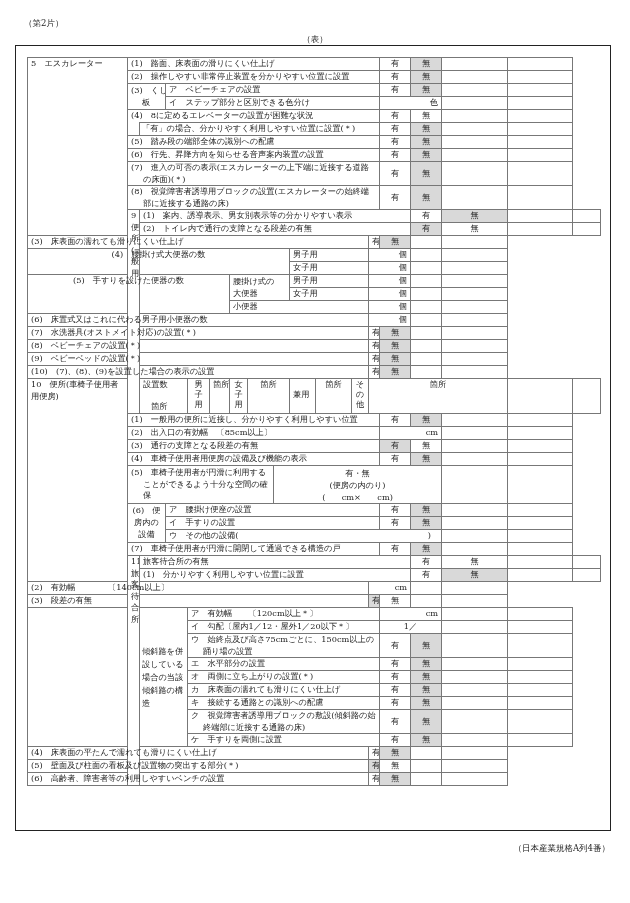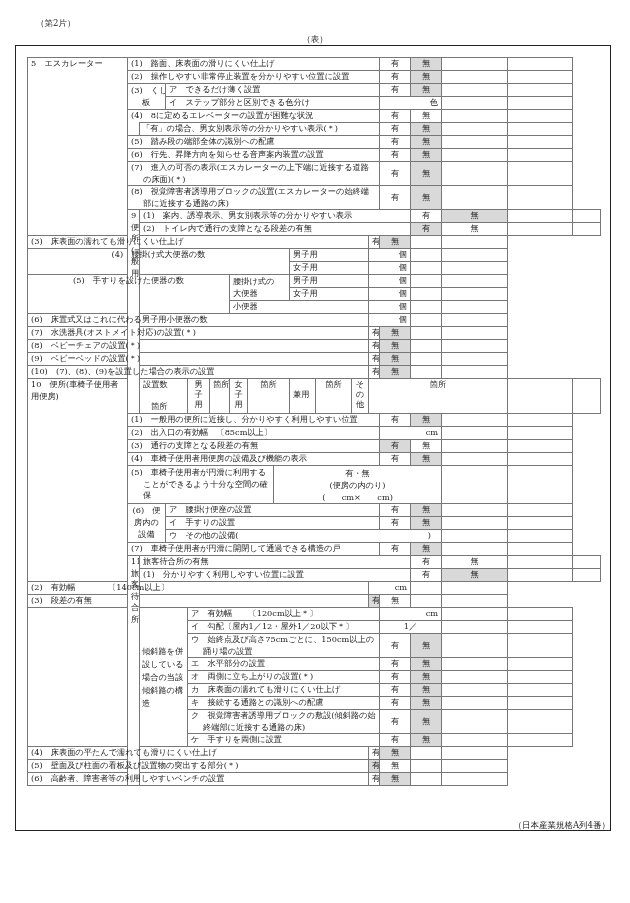--- a/index.html
+++ b/index.html
@@ -1,20 +1,20 @@
 <!DOCTYPE html>
 <html><head>
 <meta charset="utf-8">
 <style>
   html,body{margin:0;padding:0;background:#ffffff;}
   body{width:630px;height:903px;position:relative;font-family:"DejaVu Serif","Liberation Serif",serif;color:#222;font-size:8.2px;}
-  .sheet-label{position:absolute;left:36px;top:18px;font-size:8.5px;}
+  .sheet-label{position:absolute;left:24px;top:18px;font-size:8.5px;}
   .side-label{position:absolute;left:0;width:630px;top:34px;text-align:center;font-size:8.5px;}
   .frame{position:absolute;left:15px;top:45px;width:596px;height:786px;border:1.5px solid #222;box-sizing:border-box;}
-  .footer-note{position:absolute;right:20px;top:820px;font-size:8.5px;margin-left:40px;}
+  .footer-note{position:absolute;right:20px;top:843px;font-size:8.5px;margin-left:40px;}
   table.form{position:absolute;left:27px;top:57px;border-collapse:collapse;table-layout:fixed;width:574px;}
   table.form td{border:1px solid #777;padding:0 3px;height:12px;line-height:11.5px;vertical-align:middle;white-space:nowrap;overflow:hidden;}
   td.cat{vertical-align:top !important;padding-top:1px;white-space:normal !important;}
   td.yn{text-align:center;padding:0;}
   td.shade{background:#d9d9d9;}
   td.unit{text-align:right;padding-right:4px;}
   td.wrap{white-space:normal !important;}
   .hang{display:block;padding-left:12px;text-indent:-12px;white-space:normal;}
   td.tall{height:25px;}
   td.vtop{vertical-align:top !important;text-align:center;}
@@ -61,21 +61,21 @@
   </tr>
   <tr>
     <td colspan="14">(2)　操作しやすい非常停止装置を分かりやすい位置に設置</td>
     <td class="yn">有</td>
     <td class="yn shade">無</td>
     <td></td>
         <td></td>
   </tr>
   <tr>
     <td colspan="3" style="border-bottom:none">(3)　くし</td>
-    <td colspan="11">ア　できるだけ薄く設置</td>
+    <td colspan="11">ア　ベビーチェアの設置</td>
     <td class="yn">有</td>
     <td class="yn shade">無</td>
     <td></td>
         <td></td>
   </tr>
   <tr>
     <td colspan="3" style="border-top:none;padding-left:14px">板</td>
     <td colspan="11">イ　ステップ部分と区別できる色分け</td>
     <td colspan="2" class="unit">色</td>
     <td></td>
@@ -83,21 +83,21 @@
   </tr>
   <tr>
     <td colspan="14" style="border-bottom:none">(4)　8に定めるエレベーターの設置が困難な状況</td>
     <td class="yn">有</td>
     <td class="yn">無</td>
     <td></td>
         <td></td>
   </tr>
   <tr>
     <td style="border-top:none;border-bottom:none;padding:0"></td>
-    <td colspan="13" style="padding-left:2px">「有」の場合、男女別表示等の分かりやすい表示(＊)</td>
+    <td colspan="13" style="padding-left:2px">「有」の場合、分かりやすく利用しやすい位置に設置(＊)</td>
     <td class="yn">有</td>
     <td class="yn shade">無</td>
     <td></td>
         <td></td>
   </tr>
   <tr>
     <td colspan="14">(5)　踏み段の端部全体の識別への配慮</td>
     <td class="yn">有</td>
     <td class="yn shade">無</td>
     <td></td>

